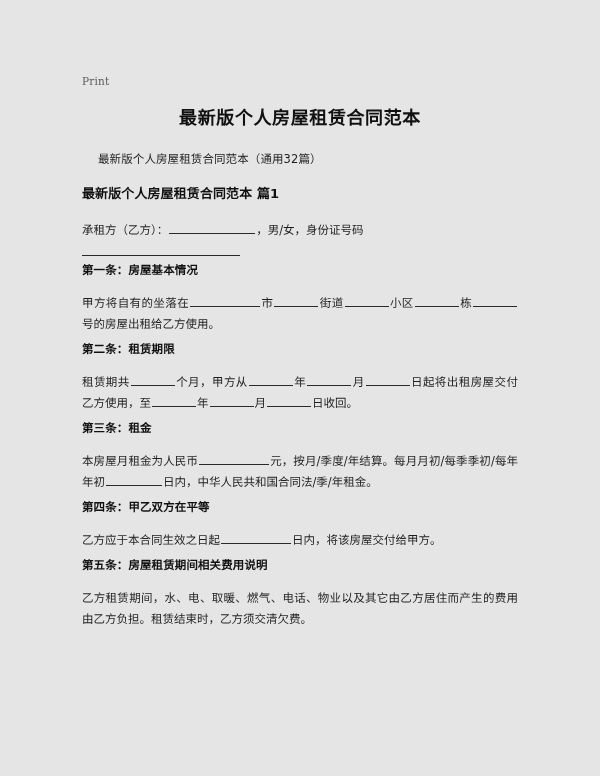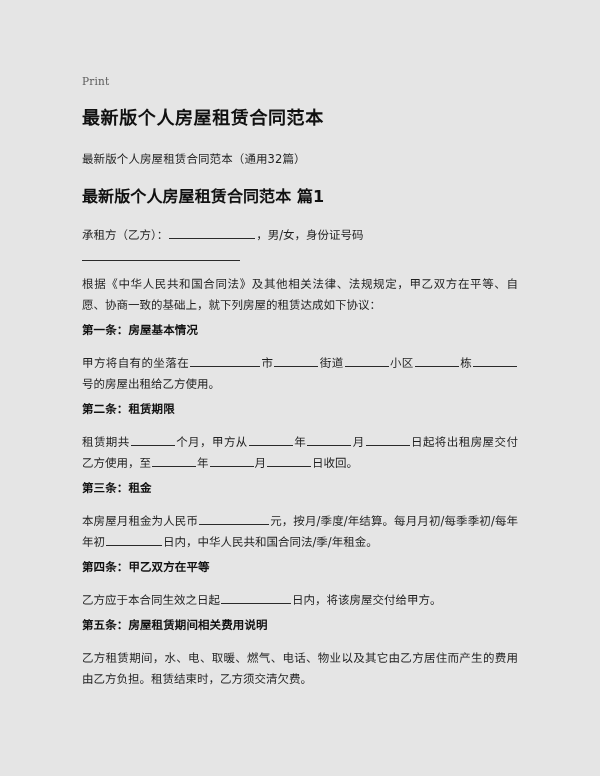--- a/index.html
+++ b/index.html
@@ -40,36 +40,37 @@
     user-select: none;
   }
   .content {
     padding: 0 82px 0 82px;
     box-sizing: border-box;
     width: 600px;
   }
   h1.doc-title {
     font-size: 18px;
     font-weight: bold;
+    text-align: center;
     margin: 12px 0 0 0;
     padding: 0;
     line-height: 1.5;
     letter-spacing: 0.6px;
     color: #111111;
   }
   p.subtitle {
     font-size: 11.5px;
     line-height: 1.75;
-    margin: 18px 0 0 0;
+    margin: 18px 0 0 16px;
     padding: 0;
     color: #1f1f1f;
     letter-spacing: 0.1px;
   }
   p.series-heading {
-    font-size: 16px;
+    font-size: 13px;
     font-weight: bold;
     line-height: 1.75;
     margin: 14px 0 0 0;
     padding: 0;
     color: #111111;
     letter-spacing: 0.1px;
   }
   p.party-line {
     font-size: 11.5px;
     line-height: 1.9;
@@ -130,21 +131,20 @@
     <p class="subtitle">最新版个人房屋租赁合同范本（通用32篇）</p>
 
     <p class="series-heading">最新版个人房屋租赁合同范本 篇1</p>
 
 
     <p class="party-line">
       <span>承租方（乙方）：</span><span class="blank blank-xl"></span><span>，男/女，身份证号码</span>
       <span class="blank-row"></span>
     </p>
 
-    <p class="body-text">根据《中华人民共和国合同法》及其他相关法律、法规规定，甲乙双方在平等、自愿、协商一致的基础上，就下列房屋的租赁达成如下协议：</p>
 
     <p class="clause-heading">第一条：房屋基本情况</p>
     <p class="body-text"><span>甲方将自有的坐落在</span><span class="blank blank-lg"></span><span>市</span><span class="blank blank-sm"></span><span>街道</span><span class="blank blank-sm"></span><span>小区</span><span class="blank blank-sm"></span><span>栋</span><span class="blank blank-sm"></span><span>号的房屋出租给乙方使用。</span></p>
 
     <p class="clause-heading">第二条：租赁期限</p>
     <p class="body-text"><span>租赁期共</span><span class="blank blank-sm"></span><span>个月，甲方从</span><span class="blank blank-sm"></span><span>年</span><span class="blank blank-sm"></span><span>月</span><span class="blank blank-sm"></span><span>日起将出租房屋交付乙方使用，至</span><span class="blank blank-sm"></span><span>年</span><span class="blank blank-sm"></span><span>月</span><span class="blank blank-sm"></span><span>日收回。</span></p>
 
     <p class="clause-heading">第三条：租金</p>
     <p class="body-text"><span>本房屋月租金为人民币</span><span class="blank blank-lg"></span><span>元，按月/季度/年结算。每月月初/每季季初/每年年初</span><span class="blank blank-md"></span><span>日内，中华人民共和国合同法/季/年租金。</span></p>
 

